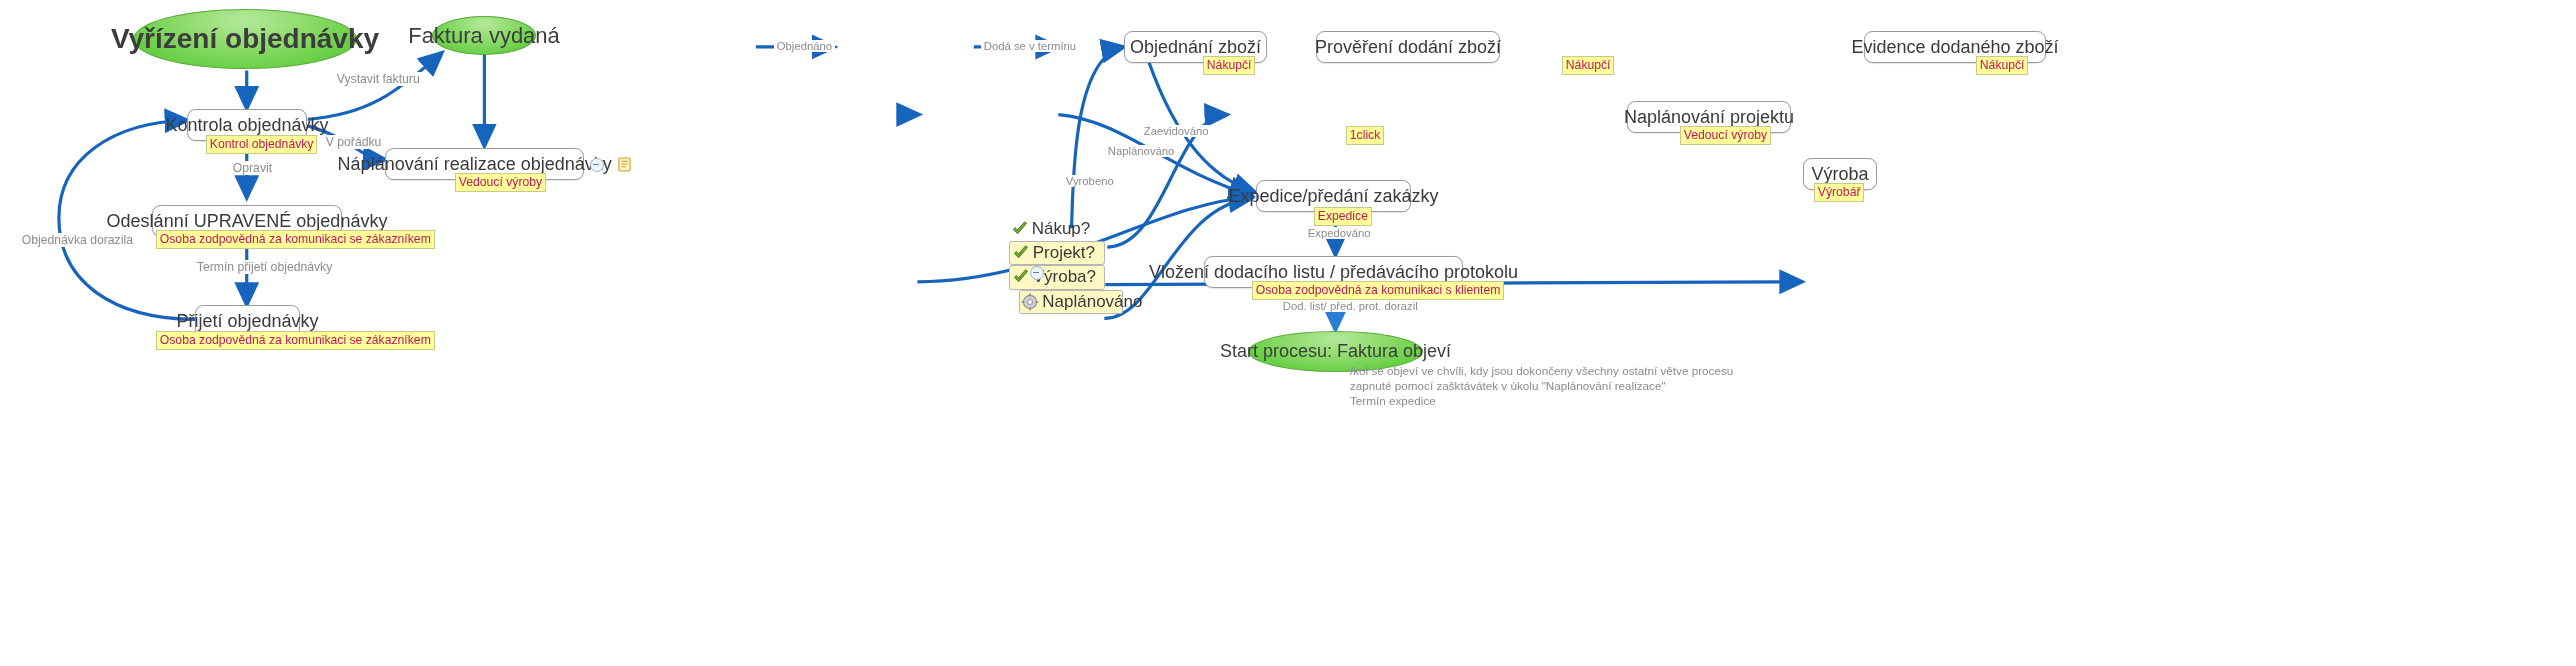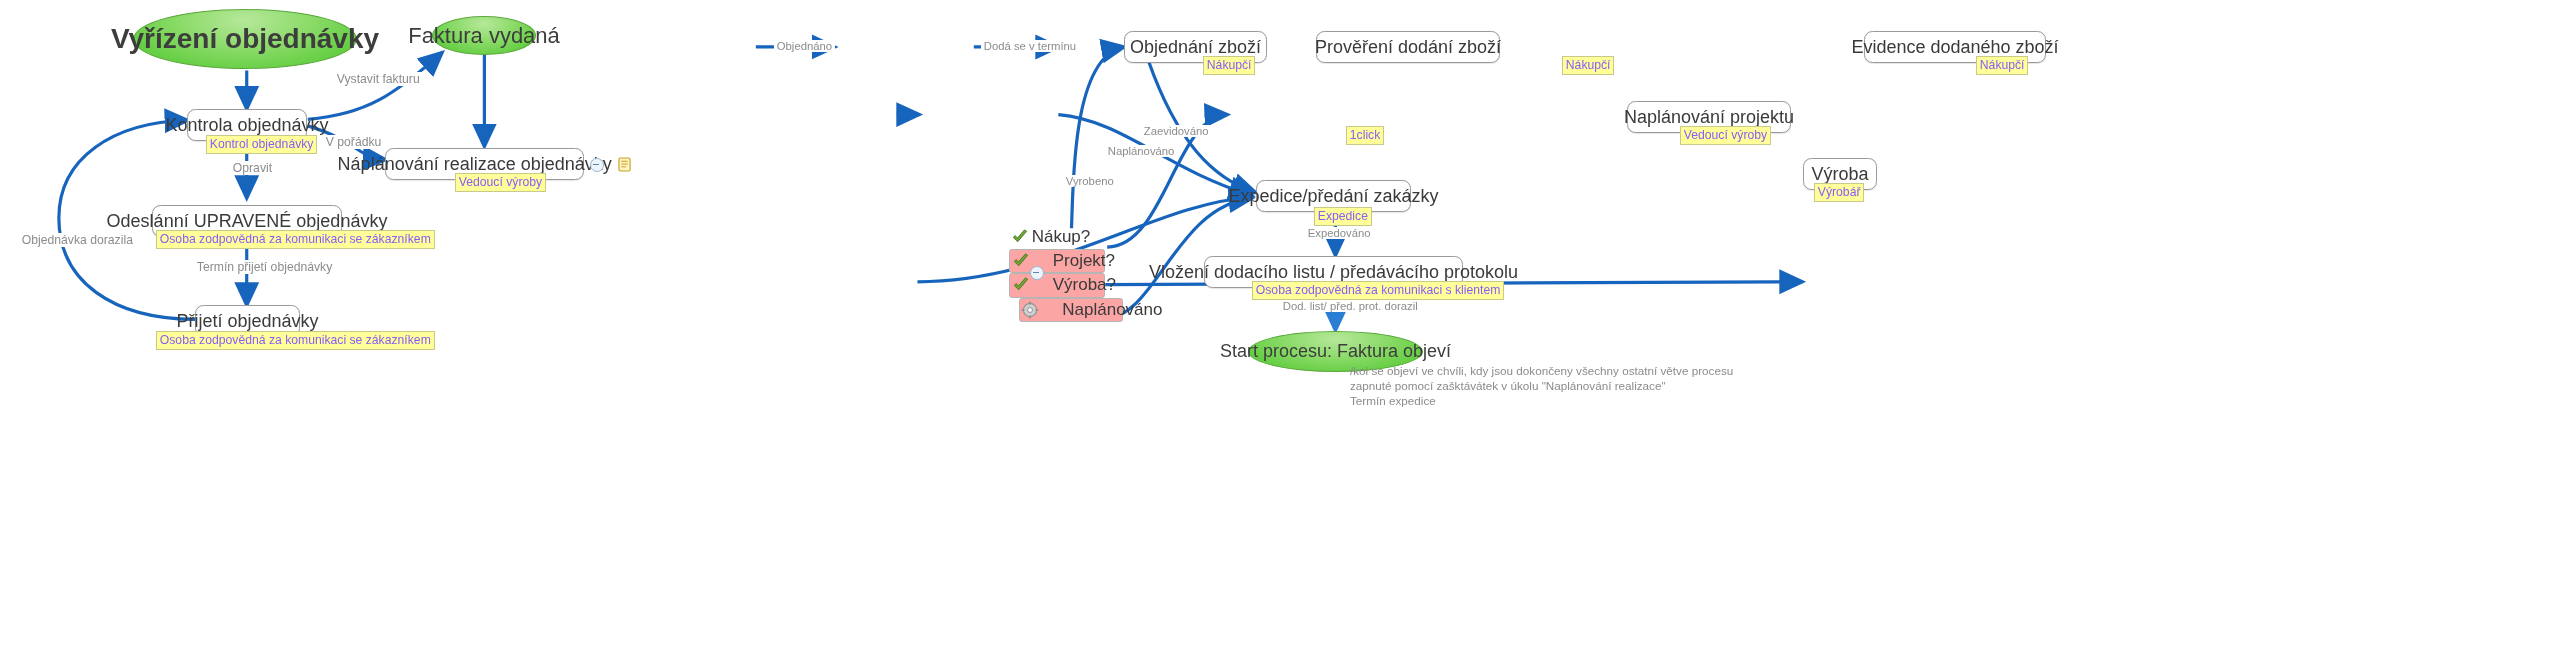--- a/index.html
+++ b/index.html
@@ -18,38 +18,38 @@
   .node.rect.gray{background:linear-gradient(#e2e2e2,#bfbfbf);border-color:#8a8a8a;}
 
   .node.ellipse{border-radius:50%;color:#3d3d3d;
                 background:radial-gradient(ellipse at 50% 18%,#b6e89a 0%,#8fdc6d 38%,#4cc629 100%);
                 border:0.9px solid #5aa83c;}
   .node.ellipse.big{font-size:28px;font-weight:bold;}
   .node.ellipse.small{font-size:22px;}
   .node.ellipse.mid{font-size:18px;}
 
   
-  .tag{position:absolute;background:#ffff99;border:0.9px solid #c9c98a;color:#8b5cf6;
+  .tag{position:absolute;background:#ffff99;border:0.9px solid #c9c98a;color:#be185d;
        font-size:12.2px;line-height:15px;padding:0 2.8px;white-space:nowrap;height:17px;
        display:flex;align-items:center;}
 
   
   .elabel{position:absolute;color:#8c8c8c;font-size:12.2px;white-space:nowrap;
           background:#fff;padding:0 2.8px;}
   .elabel.sm{font-size:11.3px;}
 
   
   .note{position:absolute;color:#8c8c8c;font-size:11.7px;line-height:15px;white-space:pre;}
 
   
-  .checklist{position:absolute;margin-top:8px;}
+  .checklist{position:absolute;}
   .chk{position:relative;display:flex;align-items:center;height:22.6px;
        font-size:17px;color:#3a3a3a;white-space:nowrap;padding-left:1.9px;}
   .chk .ico{width:18px;height:18px;margin-right:2.8px;flex:0 0 auto;}
-  .chk.boxed{border:0.9px solid #b5b5b5;border-radius:2.8px;background:#fca5a5;gap:20px;}
+  .chk.boxed{border:0.9px solid #b5b5b5;border-radius:2.8px;background:#fef9c3;}
 
   .noteicon{width:13px;height:15px;margin-left:6.6px;flex:0 0 auto;}
   .collapse{position:absolute;width:12.2px;height:12.2px;border-radius:50%;
             background:#eef4fb;border:0.9px solid #9ab6d4;}
   .collapse:after{content:"";position:absolute;left:1.9px;top:4.7px;width:6.6px;height:0.9px;background:#5c86ad;}
 </style>
 </head>
 <body>
 
 <div id="stage">

